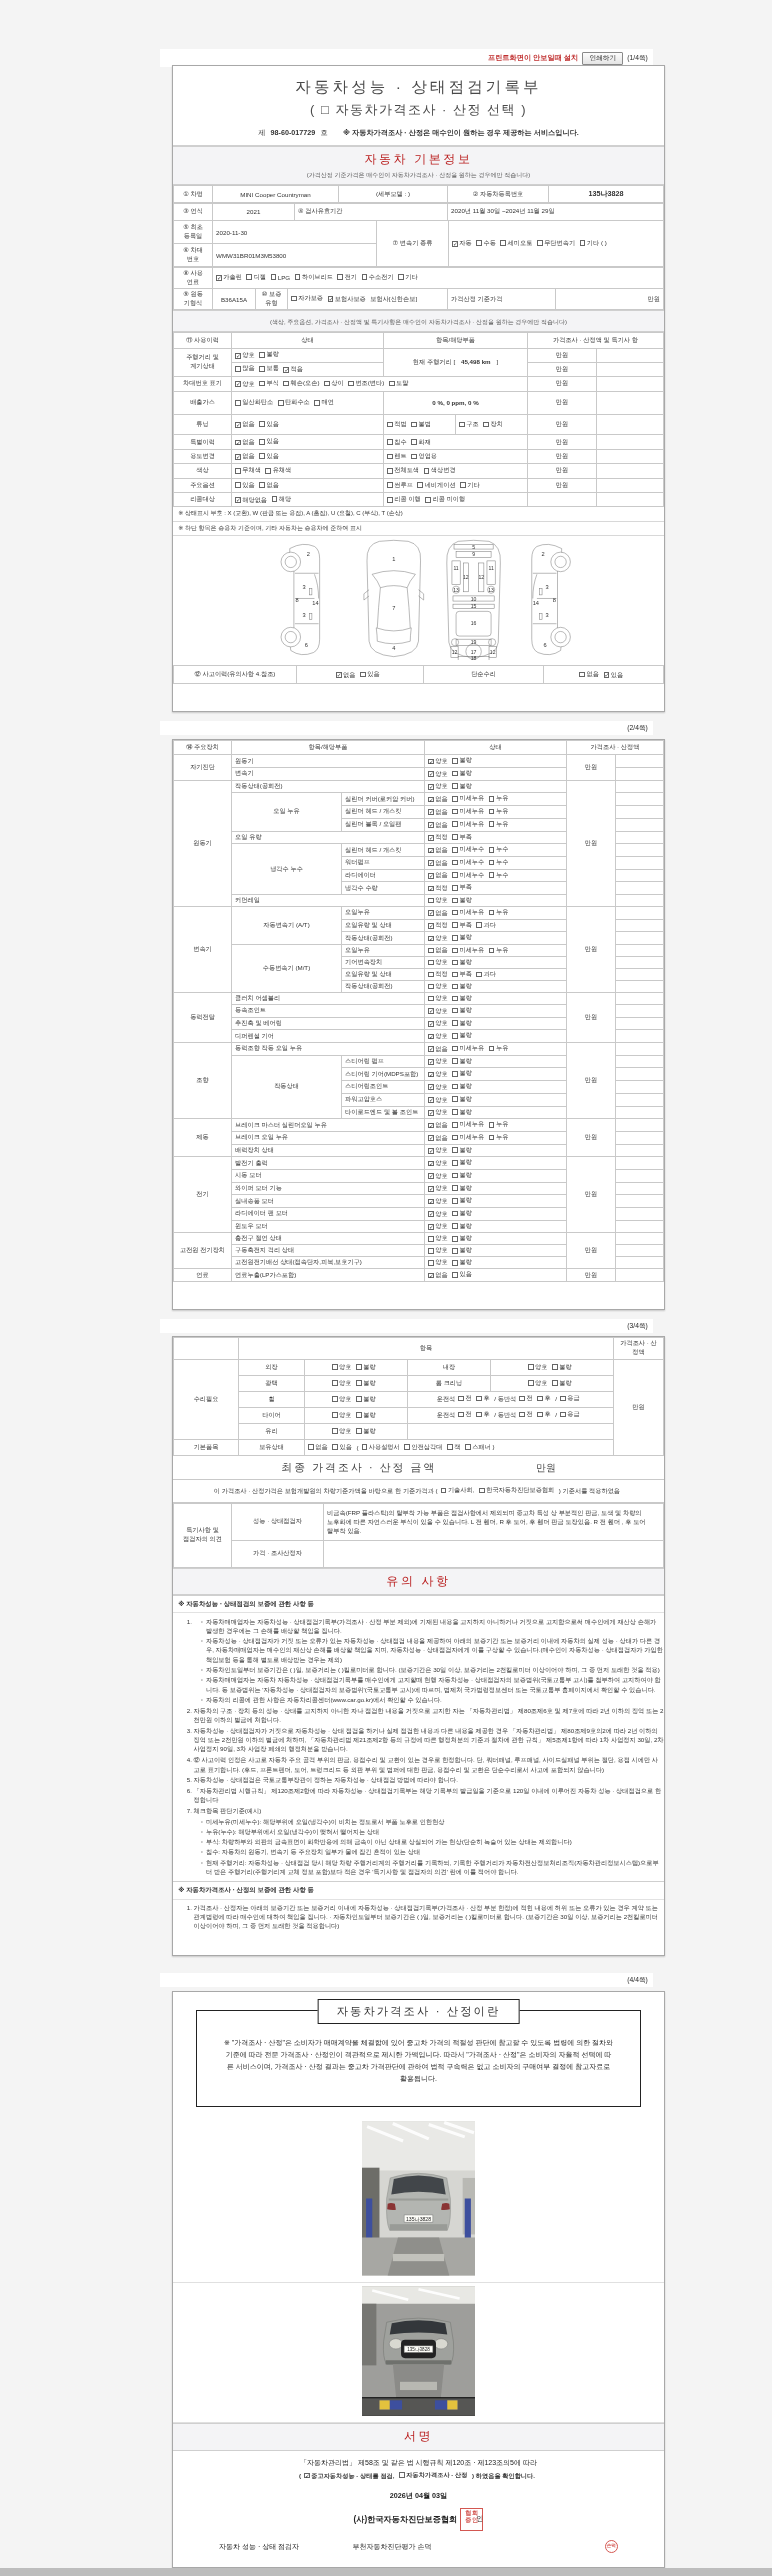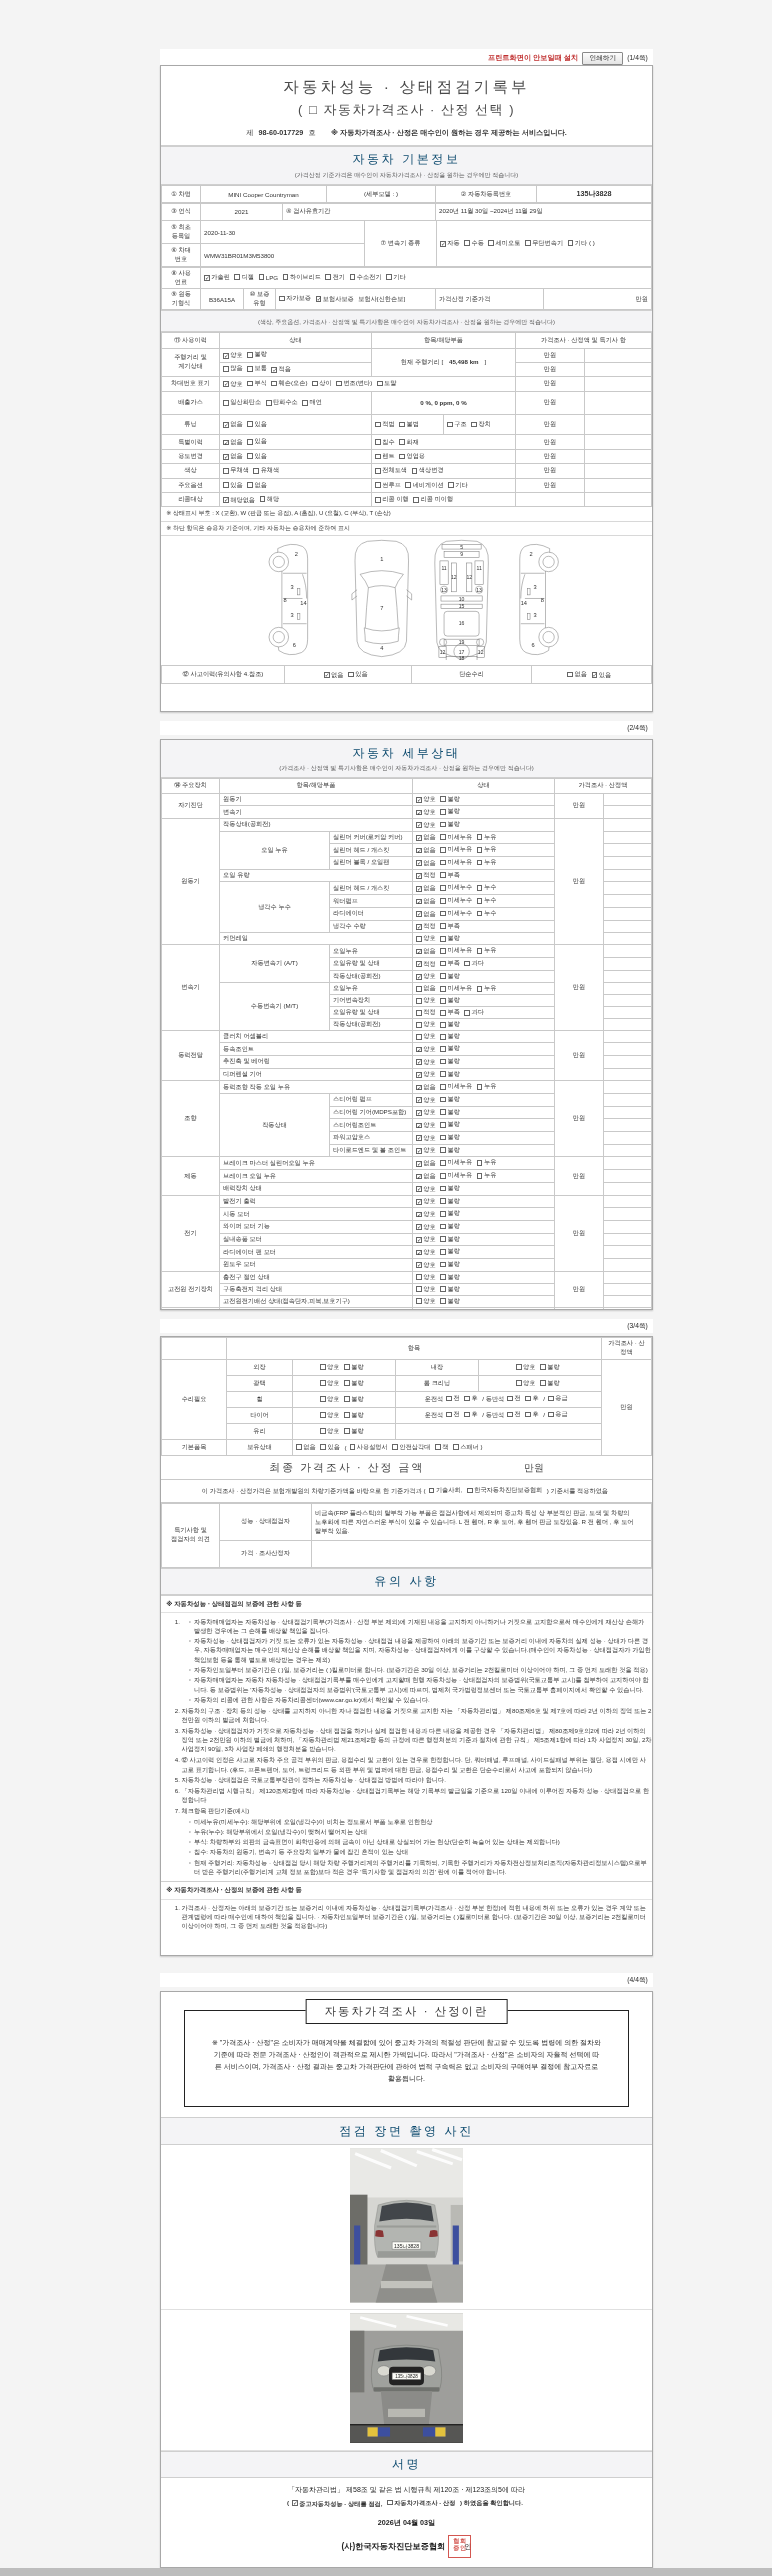--- a/index.html
+++ b/index.html
@@ -3,30 +3,30 @@
 <meta charset="utf-8">
 <style>
   html,body{margin:0;padding:0}
   body{width:773px;height:2576px;position:relative;background:#f4f4f4;
        font-family:"Liberation Sans","DejaVu Sans",sans-serif;color:#3c3c3c;overflow:hidden}
   .pagebar{position:absolute;left:160px;width:493px;background:#fff;box-sizing:border-box;
            text-align:right;font-size:6.7px;color:#333;padding:2.6px 5.2px;display:flex;justify-content:flex-end;align-items:center;gap:4px}
   .rednote{color:#c03030;font-weight:bold;font-size:7.2px}
   .printbtn{border:0.5px solid #8a8a8a;background:linear-gradient(#fdfdfd,#e4e4e4);padding:1px 6.2px;font-size:6.7px;color:#222;border-radius:1px;cursor:pointer}
   .pagenum{font-size:6.7px;color:#222}
-  .page{position:absolute;left:160px;width:493px;background:#fff;border:0.5px solid #a8a8a8;
+  .page{position:absolute;left:172px;width:493px;background:#fff;border:0.5px solid #a8a8a8;
         box-sizing:border-box;overflow:hidden;box-shadow:0 1px 1.5px rgba(0,0,0,.18)}
   .doc-head{text-align:center;padding:11.3px 5.2px 7.2px;border-bottom:0.5px solid #d0d0d0}
   .doc-title{font-size:15.5px;letter-spacing:3.1px;color:#4a4a4a}
   .doc-sub{font-size:13px;letter-spacing:1.5px;color:#4a4a4a;margin-top:3.1px}
   .doc-no{font-size:7.2px;margin-top:8.2px;color:#333}
   .doc-no b{font-weight:bold;margin:0 5.2px}
   .sec{background:#f4f4f6;border-bottom:0.5px solid #cfcfcf;border-top:0.5px solid #cfcfcf;text-align:center;padding:4.6px 3.1px 4.1px}
   .sec:first-child{border-top:none}
-  .sec-title{font-size:12px;letter-spacing:2.6px;color:#0c4a6e}
+  .sec-title{font-size:12px;letter-spacing:2.6px;color:#b91c1c}
   .sec-note{font-size:6px;color:#555;margin-top:2.6px}
   table.t{border-collapse:collapse;width:100%;table-layout:fixed}
   table.t td,table.t th{border:0.5px solid #c9c9c9;font-size:6.2px;color:#333;padding:1px 3.1px;vertical-align:middle;word-break:keep-all}
   table.t th{font-weight:normal;background:#fff;text-align:center}
   td.lab{text-align:center;background:#fff}
   td.ctr{text-align:center}
   td.rgt{text-align:right}
   td.price{text-align:center}
   td.thin{background:#fff}
   .cb{width:5.7px;height:5.7px;border:0.5px solid #666;display:inline-block;background:#fff;
@@ -573,24 +573,20 @@
     </tr>
   </tbody>
     </table>
 
 </div>
 
 <div class="pagebar" style="top:721px">
   <span class="pagenum">(2/4쪽)</span>
 </div>
 <div class="page" style="top:739px;height:571px">
-  <div class="sec">
-    <div class="sec-title">자동차 세부상태</div>
-    <div class="sec-note">(가격조사 · 산정액 및 특기사항은 매수인이 자동차가격조사 · 산정을 원하는 경우에만 적습니다)</div>
-  </div>
   <table class="t">
     <colgroup>
         <col style="width:58px">
         <col style="width:110px">
         <col style="width:83px">
         <col style="width:142px">
         <col style="width:49px">
         <col>
       </colgroup>
     <thead>
@@ -1355,23 +1351,20 @@
 
 <div class="pagebar" style="top:1973px">
   <span class="pagenum">(4/4쪽)</span>
 </div>
 <div class="page" style="top:1991px;height:577px">
   <div class="bigbox">
     <div class="bigbox-title">자동차가격조사 · 산정이란</div>
     <p>※ "가격조사 · 산정"은 소비자가 매매계약을 체결함에 있어 중고차 가격의 적절성 판단에 참고할 수 있도록 법령에 의한 절차와 기준에 따라 전문 가격조사 · 산정인이 객관적으로 제시한 가액입니다. 따라서 "가격조사 · 산정"은 소비자의 자율적 선택에 따른 서비스이며, 가격조사 · 산정 결과는 중고차 가격판단에 관하여 법적 구속력은 없고 소비자의 구매여부 결정에 참고자료로 활용됩니다.</p>
   </div>
 
-  <div class="sec">
-    <div class="sec-title">점검 장면 촬영 사진</div>
-  </div>
 
   <div class="photo-wrap">
     <svg width="113" height="155" viewBox="0 0 220 300">
       <rect width="220" height="300" fill="#cdcdc9"></rect>
       <polygon points="0,0 220,0 220,96 0,96" fill="#e9e9e6"></polygon>
       <g stroke="#fff" stroke-width="6" opacity=".9">
         <line x1="10" y1="10" x2="80" y2="38"></line>
           <line x1="60" y1="4" x2="130" y2="34"></line>
         <line x1="130" y1="6" x2="200" y2="30"></line>
           <line x1="160" y1="2" x2="218" y2="22"></line>

